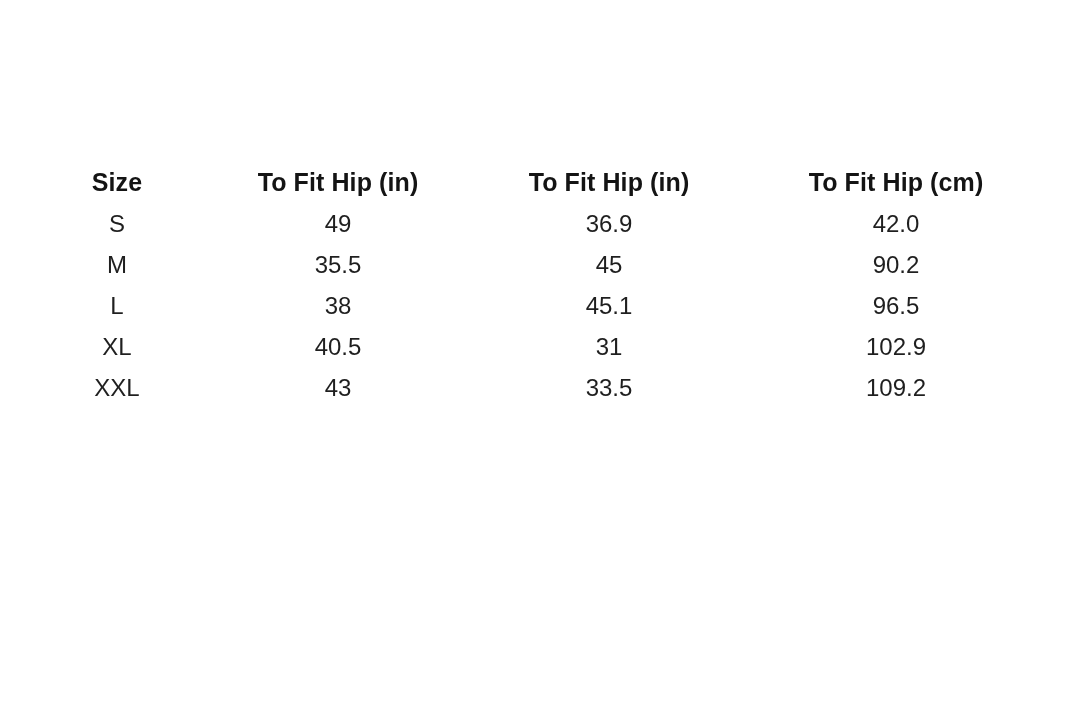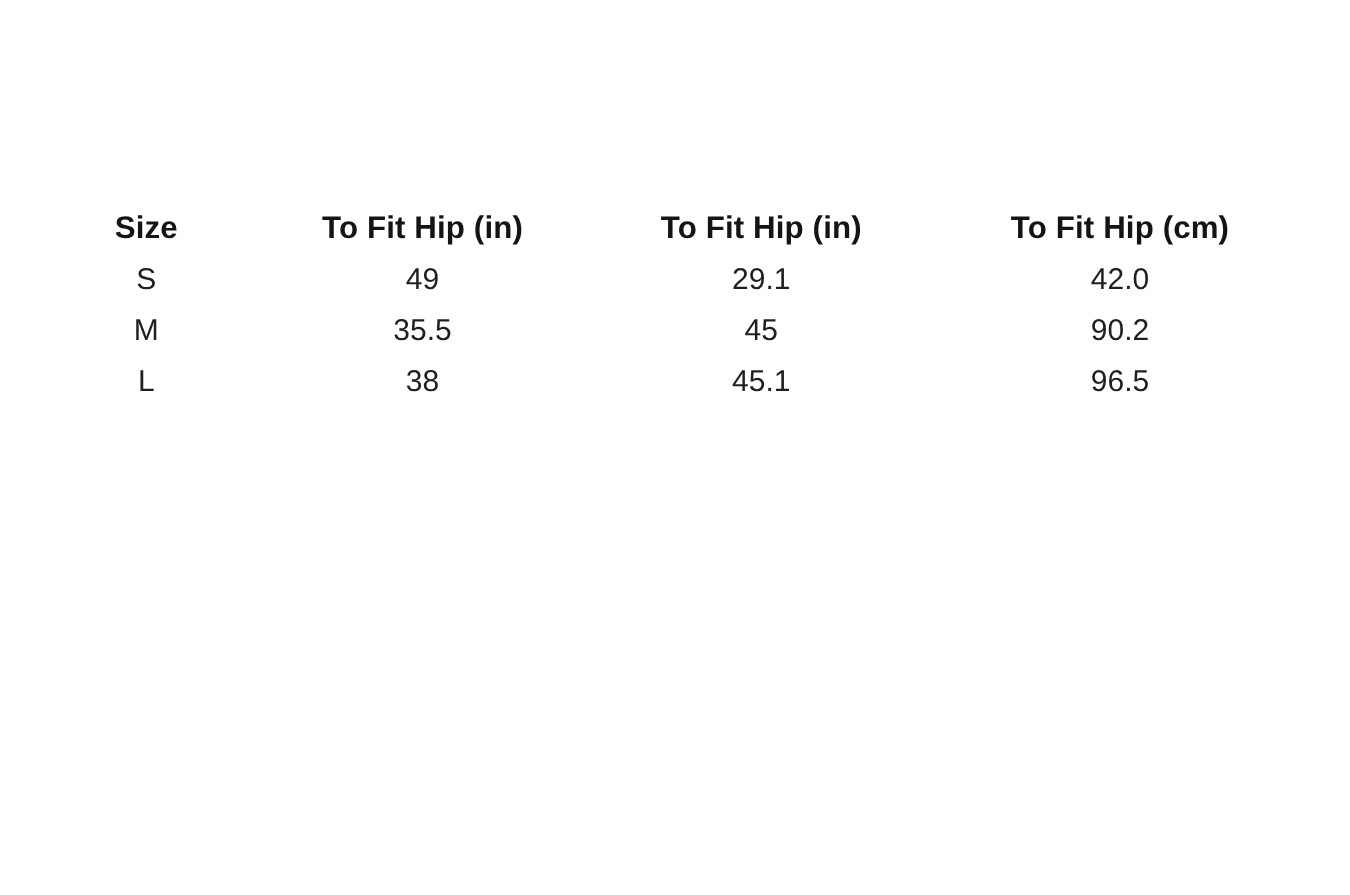--- a/index.html
+++ b/index.html
@@ -63,30 +63,42 @@
         <th class="col-size">Size</th>
         <th class="col-hip-in1">To Fit Hip (in)</th>
         <th class="col-hip-in2">To Fit Hip (in)</th>
         <th class="col-hip-cm">To Fit Hip (cm)</th>
       </tr>
     </thead>
     <tbody>
       <tr>
         <td class="col-size">S</td>
         <td class="col-hip-in1">49</td>
-        <td class="col-hip-in2">29.1</td>
+        <td class="col-hip-in2">36.9</td>
         <td class="col-hip-cm">42.0</td>
       </tr>
       <tr>
         <td class="col-size">M</td>
         <td class="col-hip-in1">35.5</td>
         <td class="col-hip-in2">45</td>
         <td class="col-hip-cm">90.2</td>
       </tr>
       <tr>
         <td class="col-size">L</td>
         <td class="col-hip-in1">38</td>
         <td class="col-hip-in2">45.1</td>
         <td class="col-hip-cm">96.5</td>
       </tr>
+      <tr>
+        <td class="col-size">XL</td>
+        <td class="col-hip-in1">40.5</td>
+        <td class="col-hip-in2">31</td>
+        <td class="col-hip-cm">102.9</td>
+      </tr>
+      <tr>
+        <td class="col-size">XXL</td>
+        <td class="col-hip-in1">43</td>
+        <td class="col-hip-in2">33.5</td>
+        <td class="col-hip-cm">109.2</td>
+      </tr>
     </tbody>
   </table>
 </div>
 
 </body></html>

